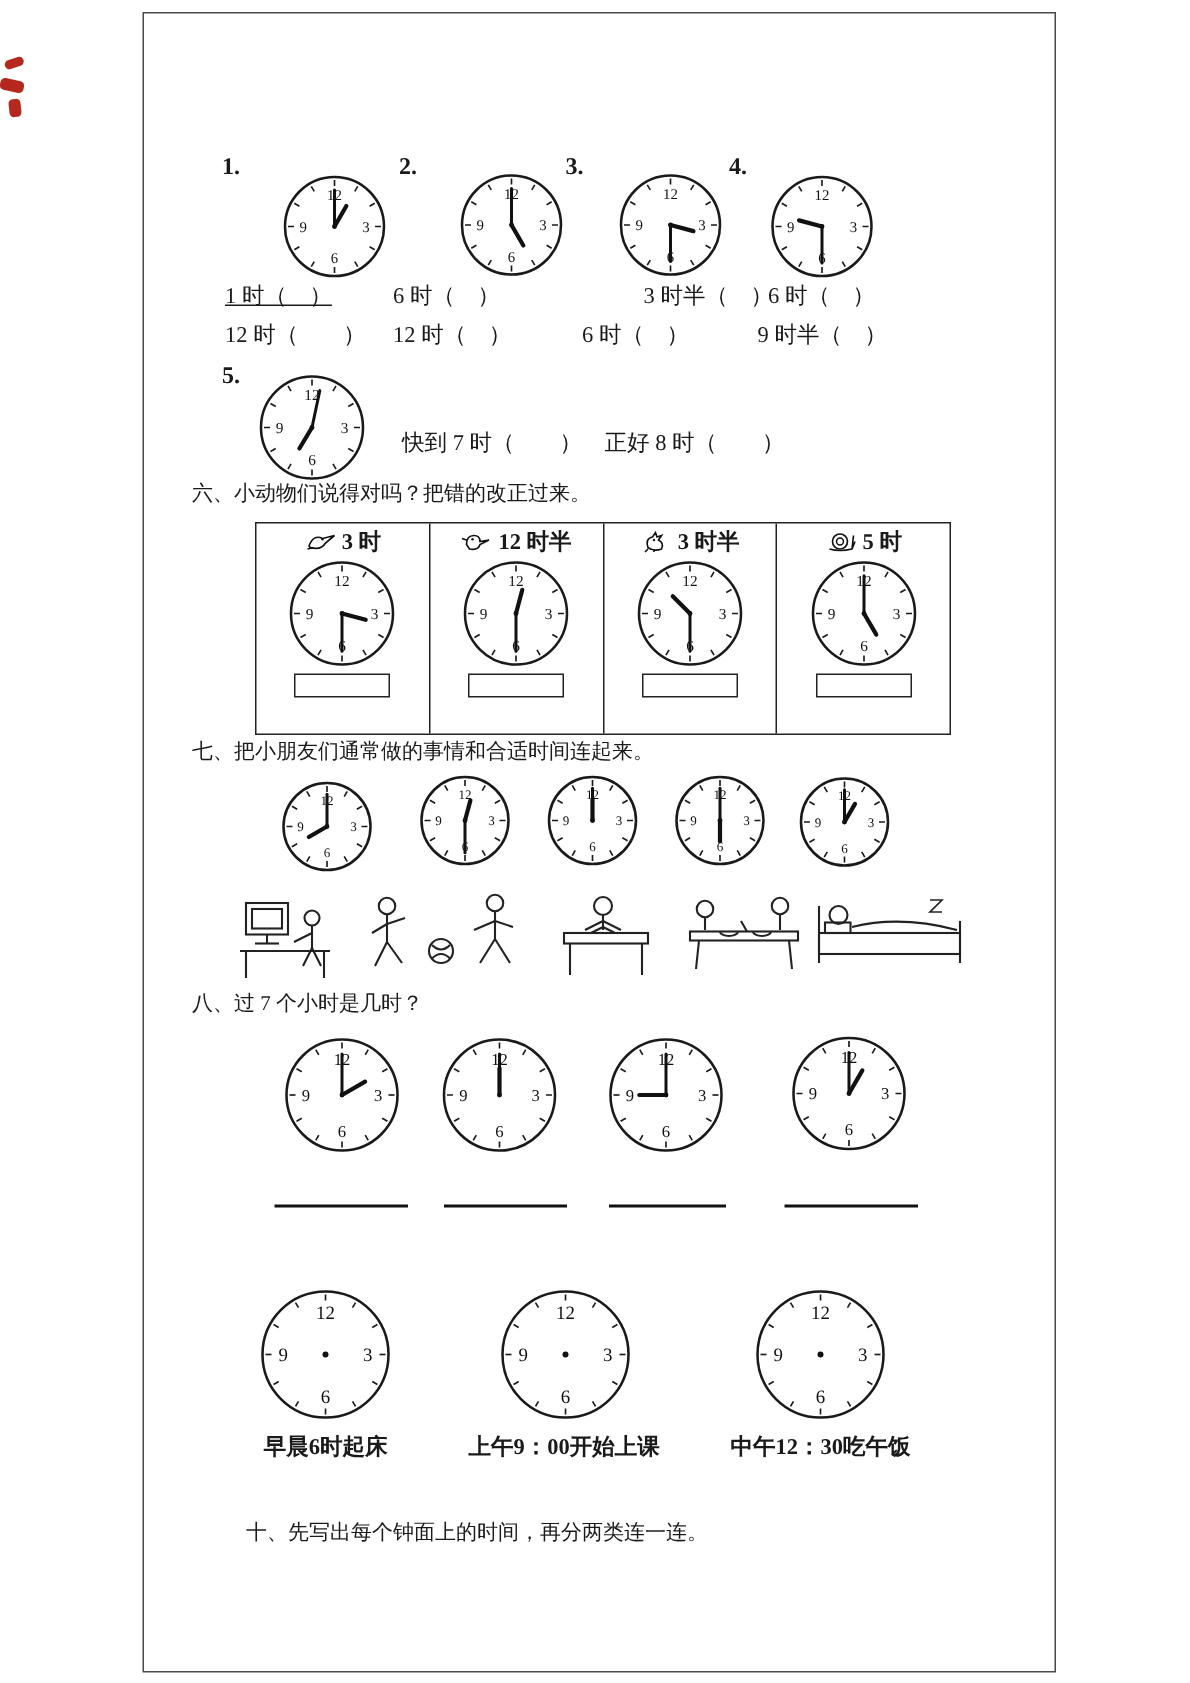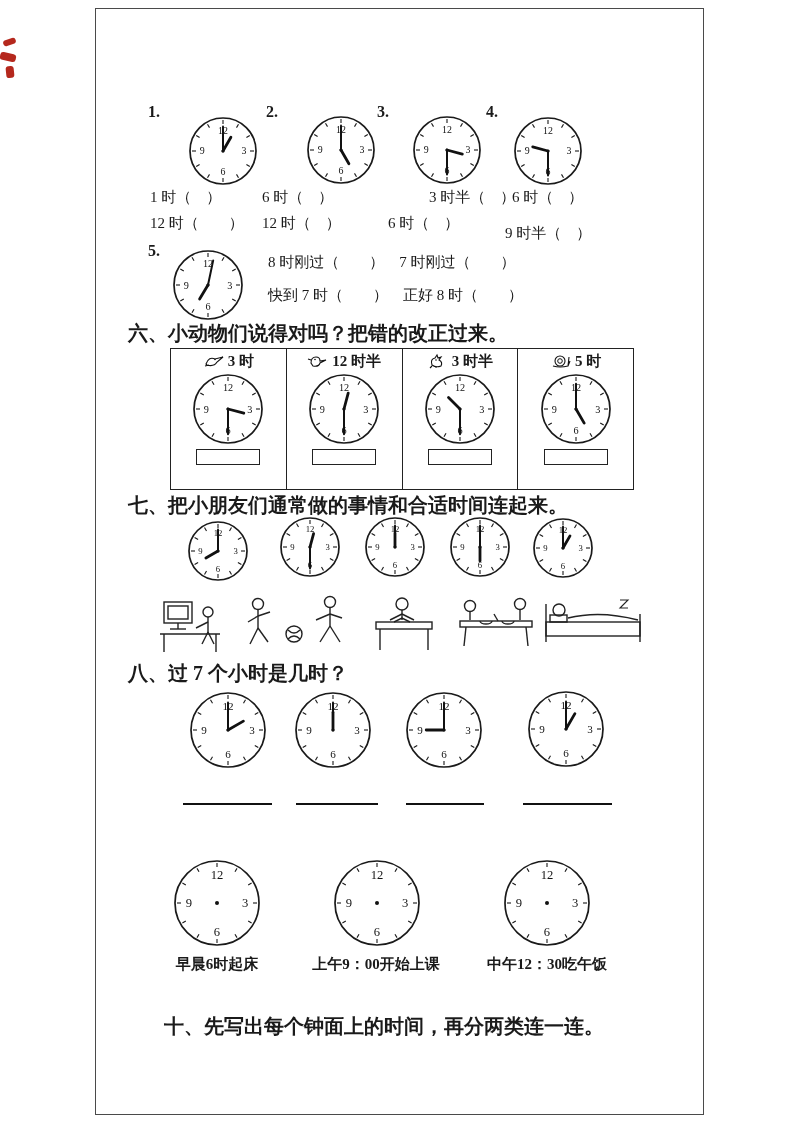--- a/index.html
+++ b/index.html
@@ -7,21 +7,21 @@
     position:relative;width:793px;height:1122px;background:#ffffff;overflow:hidden;
     font-family:"Liberation Serif","DejaVu Serif",serif;color:#1a1a1a;
   }
   .frame{position:absolute;left:95px;top:8px;width:607px;height:1105px;border:1px solid #4a4a4a;}
   .redmark{position:absolute;background:#b5281d;border-radius:3px;}
   .r1{left:3px;top:39px;width:13px;height:6px;transform:rotate(-18deg);}
   .r2{left:0px;top:53px;width:16px;height:8px;transform:rotate(12deg);}
   .r3{left:6px;top:66px;width:8px;height:12px;transform:rotate(-6deg);}
   .num-label{position:absolute;font-weight:bold;font-size:16px;}
   .opt{position:absolute;font-size:15px;white-space:nowrap;}
-  .sect-title{position:absolute;font-size:20px;white-space:nowrap;font-weight:bold;}
+  .sect-title{position:absolute;font-size:14px;white-space:nowrap;}
   .clock{position:absolute;line-height:0;}
   
   .t6{position:absolute;left:170px;top:348px;width:462px;height:140px;border:1.4px solid #222;display:flex;}
   .t6cell{flex:1;border-right:1.2px solid #222;display:flex;flex-direction:column;align-items:center;padding-top:2px;box-sizing:border-box;}
   .t6cell:last-child{border-right:none;}
   .t6head{display:flex;align-items:center;gap:3px;height:20px;}
   .t6label{font-size:15px;font-weight:bold;}
   .t6box{width:62px;height:14px;border:1.4px solid #222;margin-top:3px;}
   .answer-line{position:absolute;border-bottom:2px solid #111;height:0;}
   .caption{position:absolute;font-size:15px;font-weight:bold;text-align:center;white-space:nowrap;}
@@ -135,29 +135,29 @@
         <text x="0.0" y="-20.9" dy="0.35em" font-size="9.9" font-family="Liberation Serif, DejaVu Serif, serif" text-anchor="middle" fill="#111">12</text>
         <text x="20.9" y="-0.0" dy="0.35em" font-size="9.9" font-family="Liberation Serif, DejaVu Serif, serif" text-anchor="middle" fill="#111">3</text>
         <text x="0.0" y="20.9" dy="0.35em" font-size="9.9" font-family="Liberation Serif, DejaVu Serif, serif" text-anchor="middle" fill="#111">6</text>
         <text x="-20.9" y="0.0" dy="0.35em" font-size="9.9" font-family="Liberation Serif, DejaVu Serif, serif" text-anchor="middle" fill="#111">9</text>
         <line x1="0" y1="0" x2="0.0" y2="24.4" stroke="#111" stroke-width="2" stroke-linecap="round"></line>
         <line x1="0" y1="0" x2="-15.3" y2="-4.1" stroke="#111" stroke-width="2.8" stroke-linecap="round"></line>
         <circle r="1.6" fill="#111"></circle>
       </svg>
     </div>
 
-  <div class="opt" style="left:150px;top:188px;">1 时（　）</div>
+  <div class="opt" style="left:150px;top:188px;text-decoration:underline;">1 时（　）</div>
   <div class="opt" style="left:262px;top:188px;">6 时（　）</div>
   <div class="opt" style="left:388px;top:188px;margin-left:41px;">3 时半（　）</div>
   <div class="opt" style="left:512px;top:188px;">6 时（　）</div>
 
   <div class="opt" style="left:150px;top:214px;">12 时（　　）</div>
   <div class="opt" style="left:262px;top:214px;">12 时（　）</div>
   <div class="opt" style="left:388px;top:214px;">6 时（　）</div>
-  <div class="opt" style="left:505px;top:224px;">9 时半（　）</div>
+  <div class="opt" style="left:505px;top:214px;">9 时半（　）</div>
 
   <div class="num-label" style="left:148px;top:242px;">5.</div>
   <div class="clock" style="left:171px;top:248px;">
       <svg width="74" height="74" viewBox="-37 -37 74 74">
         <circle r="34" fill="#fff" stroke="#1a1a1a" stroke-width="1.7"></circle>
         <line x1="0.0" y1="-32.0" x2="0.0" y2="-28.0" stroke="#1a1a1a" stroke-width="1.1"></line>
         <line x1="16.0" y1="-27.7" x2="14.0" y2="-24.2" stroke="#1a1a1a" stroke-width="1.1"></line>
         <line x1="27.7" y1="-16.0" x2="24.2" y2="-14.0" stroke="#1a1a1a" stroke-width="1.1"></line>
         <line x1="32.0" y1="-0.0" x2="28.0" y2="-0.0" stroke="#1a1a1a" stroke-width="1.1"></line>
         <line x1="27.7" y1="16.0" x2="24.2" y2="14.0" stroke="#1a1a1a" stroke-width="1.1"></line>
@@ -170,21 +170,20 @@
         <line x1="-16.0" y1="-27.7" x2="-14.0" y2="-24.2" stroke="#1a1a1a" stroke-width="1.1"></line>
         <text x="0.0" y="-21.7" dy="0.35em" font-size="10.2" font-family="Liberation Serif, DejaVu Serif, serif" text-anchor="middle" fill="#111">12</text>
         <text x="21.7" y="-0.0" dy="0.35em" font-size="10.2" font-family="Liberation Serif, DejaVu Serif, serif" text-anchor="middle" fill="#111">3</text>
         <text x="0.0" y="21.7" dy="0.35em" font-size="10.2" font-family="Liberation Serif, DejaVu Serif, serif" text-anchor="middle" fill="#111">6</text>
         <text x="-21.7" y="0.0" dy="0.35em" font-size="10.2" font-family="Liberation Serif, DejaVu Serif, serif" text-anchor="middle" fill="#111">9</text>
         <line x1="0" y1="0" x2="5.2" y2="-24.6" stroke="#111" stroke-width="2" stroke-linecap="round"></line>
         <line x1="0" y1="0" x2="-8.4" y2="14.0" stroke="#111" stroke-width="2.8" stroke-linecap="round"></line>
         <circle r="1.6" fill="#111"></circle>
       </svg>
     </div>
-  <div class="opt" style="left:268px;top:253px;">8 时刚过（　　）　7 时刚过（　　）</div>
   <div class="opt" style="left:268px;top:286px;">快到 7 时（　　）　正好 8 时（　　）</div>
 
   <div class="sect-title" style="left:128px;top:320px;">六、小动物们说得对吗？把错的改正过来。</div>
 
   <div class="t6">
     <div class="t6cell">
       <div class="t6head">
         <span class="animal">
           <svg width="22" height="16" viewBox="0 0 22 16">
               <path d="M3 11 Q6 3 12 6 L20 4 L14 9 Q11 14 4 12 Z M2 13 L6 12" fill="none" stroke="#111" stroke-width="1.1"></path>

